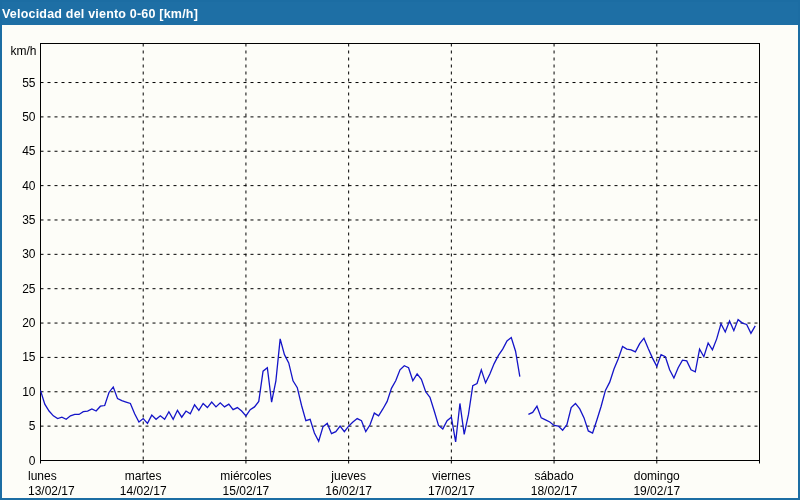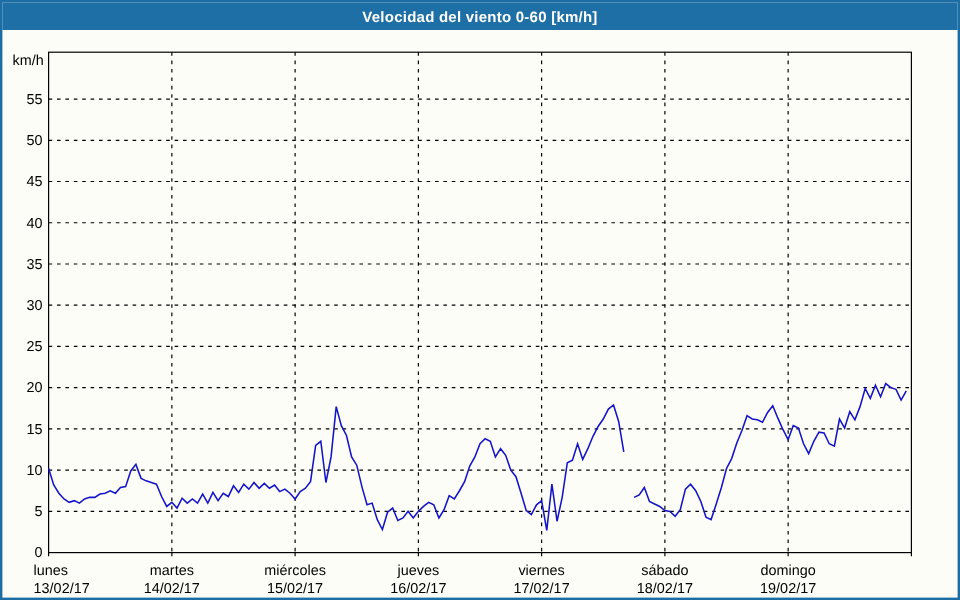--- a/index.html
+++ b/index.html
@@ -1,20 +1,20 @@
 <!DOCTYPE html>
 <html><head>
 <meta charset="utf-8">
 <style>
   html,body{margin:0;padding:0;width:800px;height:500px;overflow:hidden;
     font-family:"Liberation Sans", sans-serif;}
   .frame{position:absolute;left:0;top:0;width:796px;height:496px;
     border:2px solid #1c6da3;background:#fdfdf8;}
   .titlebar{position:absolute;left:0;top:0;width:100%;height:23px;
-    background:#1e6fa5;display:flex;align-items:center;justify-content:center;}
+    background:#1e6fa5;display:flex;align-items:center;}
   .titlebar span{color:#ffffff;font-size:12.5px;font-weight:bold;letter-spacing:0.2px;}
   svg{position:absolute;left:0;top:0;}
   .ylab{font-size:12px;fill:#000000;}
   .xlab{font-size:12px;fill:#000000;}
   .unit{font-size:12px;fill:#000000;}
 </style>
 </head>
 <body>
 
 <div class="frame">

